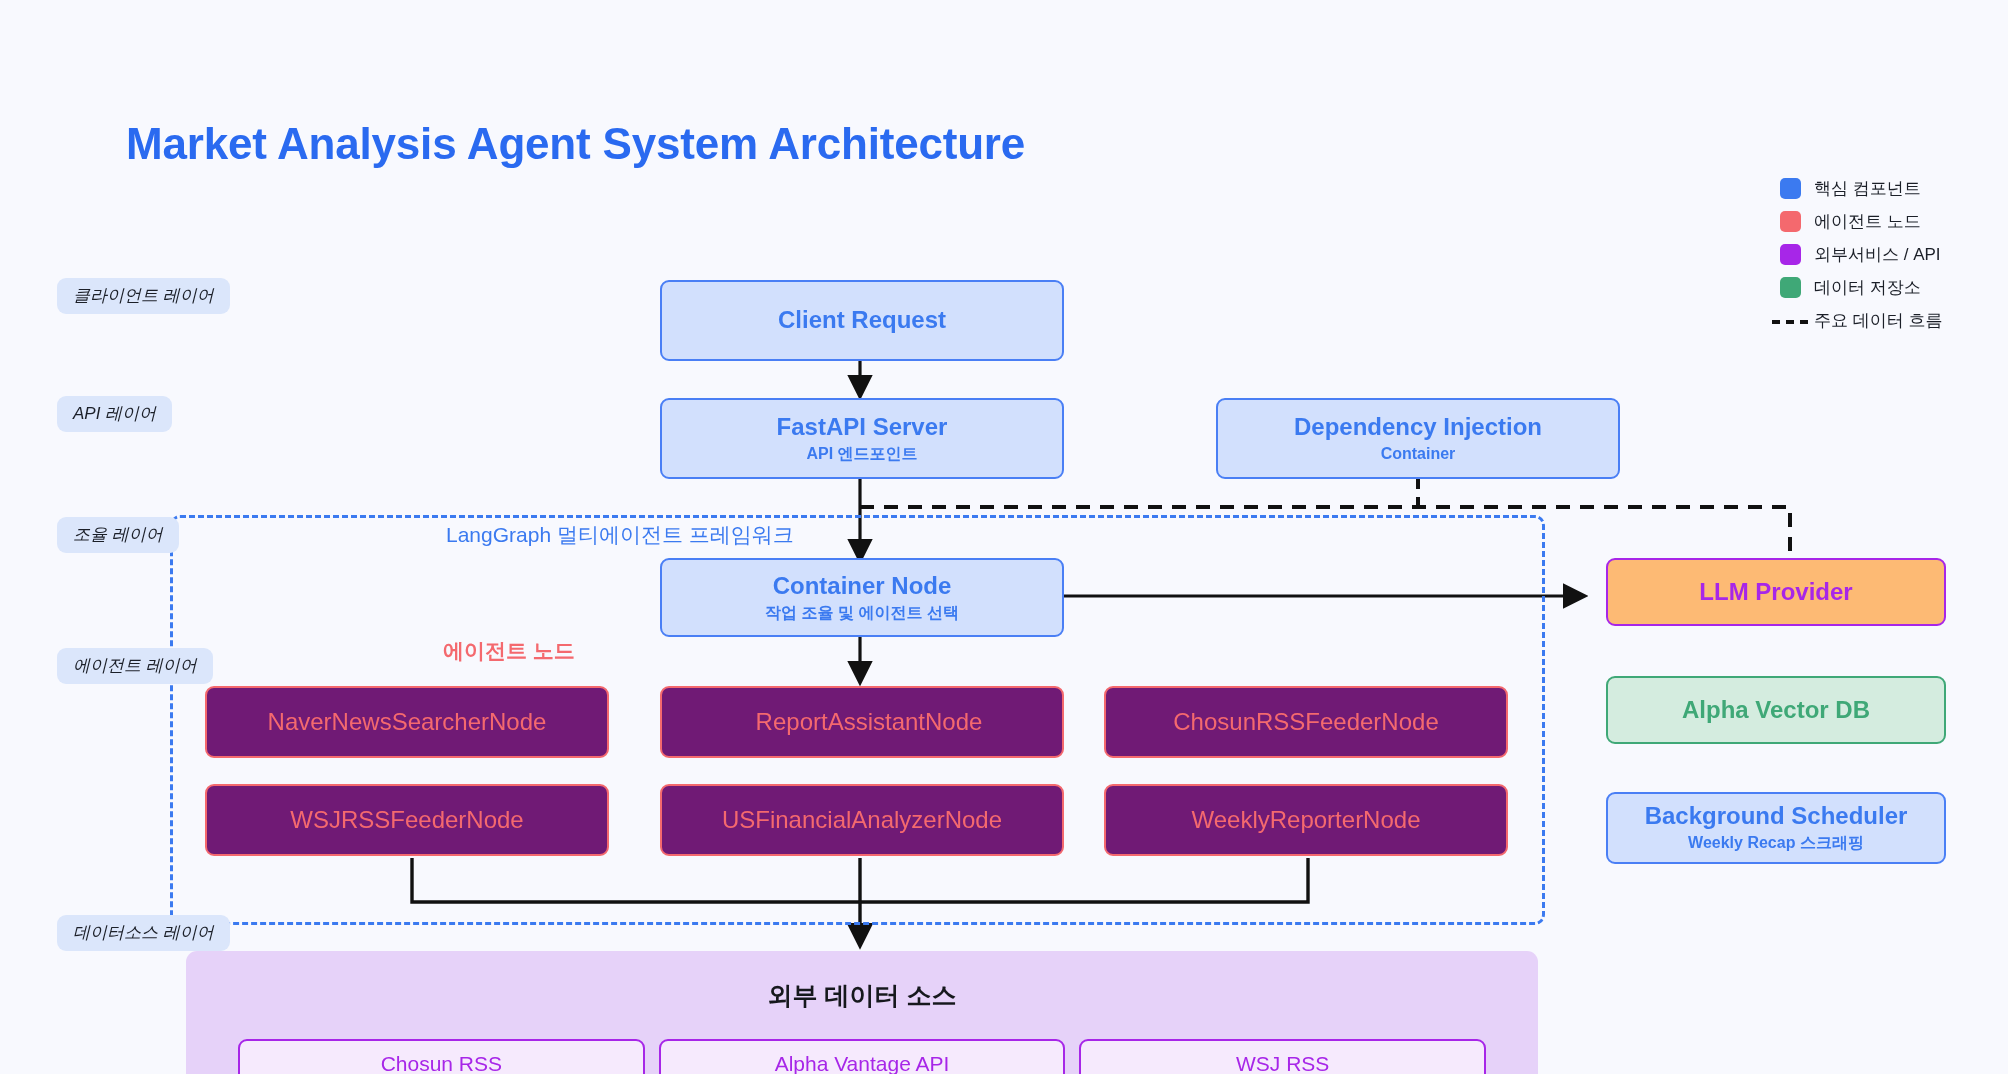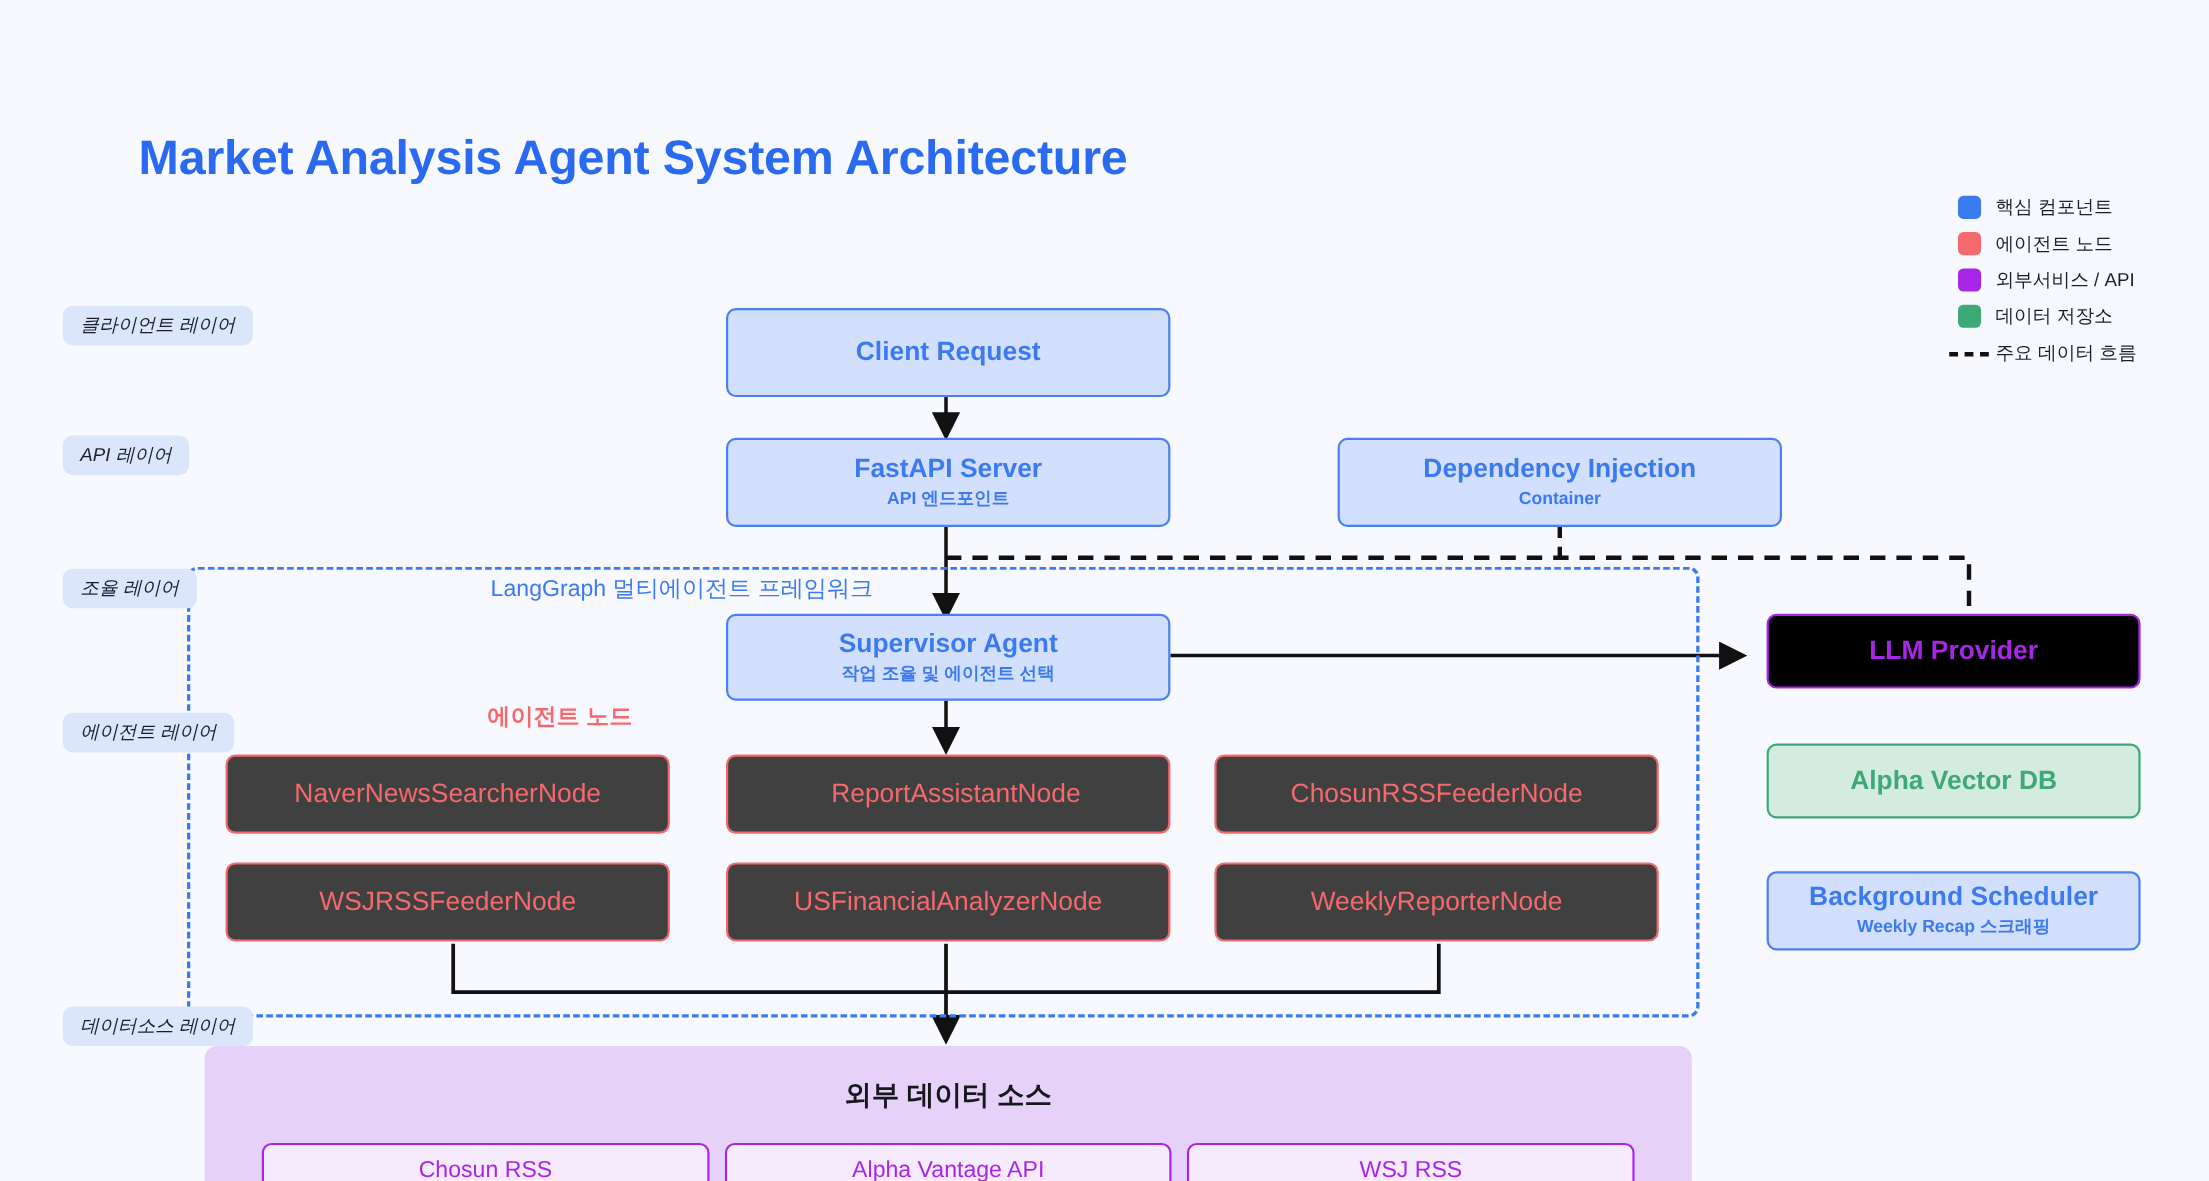--- a/index.html
+++ b/index.html
@@ -40,23 +40,23 @@
   .node{
     position:absolute;border-radius:9px;border-width:2.5px;border-style:solid;
     display:flex;flex-direction:column;align-items:center;justify-content:center;
     box-sizing:border-box;z-index:4;
   }
   .node .n-title{font-size:24px;font-weight:bold;line-height:1.12;white-space:nowrap;}
   .node .n-sub{font-size:16px;font-weight:bold;line-height:1.2;margin-top:3px;white-space:nowrap;}
 
   .blue{background:#d2e0fd;border-color:#4a7ff5;}
   .blue .n-title,.blue .n-sub{color:#3b7af0;}
-  .red{background:#404040;border-color:#f4696e;}
+  .red{background:#701a75;border-color:#f4696e;}
   .red .n-title{color:#f4696e;font-weight:normal;}
-  .purple{background:#000000;border-color:#a726e8;}
+  .purple{background:#fdba74;border-color:#a726e8;}
   .purple .n-title{color:#a726e8;}
   .green{background:#d4ecdf;border-color:#3fa877;}
   .green .n-title{color:#3fa877;}
 
   
   .langgraph-box{
     position:absolute;border:3px dashed #3b7af0;border-radius:10px;
     box-sizing:border-box;z-index:2;background:transparent;
   }
   .langgraph-label{
@@ -161,21 +161,21 @@
     <div class="n-title">FastAPI Server</div>
     <div class="n-sub">API 엔드포인트</div>
   </div>
 
   <div class="node blue" style="left:1216px;top:353px;width:404px;height:81px;">
     <div class="n-title">Dependency Injection</div>
     <div class="n-sub">Container</div>
   </div>
 
   <div class="node blue" style="left:660px;top:513px;width:404px;height:79px;">
-    <div class="n-title">Supervisor Agent</div>
+    <div class="n-title">Container Node</div>
     <div class="n-sub">작업 조율 및 에이전트 선택</div>
   </div>
 
   <div class="node purple" style="left:1606px;top:513px;width:340px;height:68px;">
     <div class="n-title">LLM Provider</div>
   </div>
 
   <div class="node green" style="left:1606px;top:631px;width:340px;height:68px;">
     <div class="n-title">Alpha Vector DB</div>
   </div>

